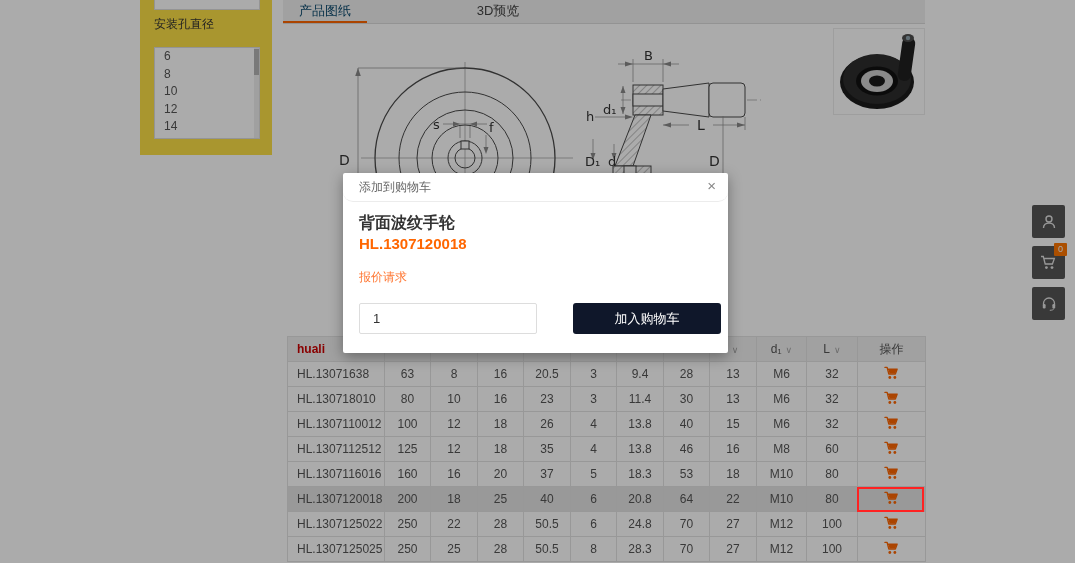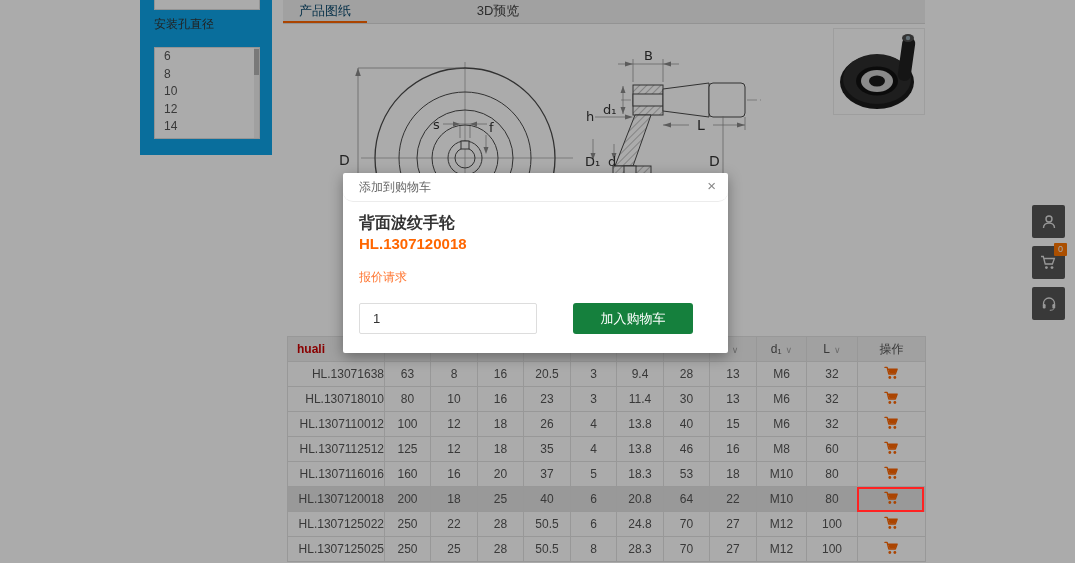--- a/index.html
+++ b/index.html
@@ -1,20 +1,20 @@
 <!DOCTYPE html>
 <html><head>
 <meta charset="utf-8">
 <style>
   html,body{margin:0;padding:0;}
   body{font-family:"Liberation Sans","DejaVu Sans",sans-serif;}
   .page{position:relative;width:1075px;height:563px;background:#fff;overflow:hidden;}
 
   
-  .sidebar{position:absolute;left:140px;top:0;width:132px;height:155px;background:#0ea5e9;}
+  .sidebar{position:absolute;left:140px;top:0;width:132px;height:155px;background:#fde047;}
   .cut-box{position:absolute;left:14px;top:-30px;width:104px;height:38px;background:#fff;border:1px solid #ddd;}
   .filter-title{position:absolute;left:14px;top:16px;font-size:12px;color:#333;}
   .filter-list{position:absolute;left:14px;top:47px;width:104px;height:90px;background:#fff;border:1px solid #ddd;overflow:hidden;}
   .filter-list .option{padding-left:9px;line-height:17.5px;font-size:12px;color:#555;cursor:pointer;}
   .scroll-track{position:absolute;right:0;top:0;width:5px;height:100%;background:#efefef;}
   .scroll-thumb{position:absolute;right:0;top:1px;width:5px;height:26px;background:#b5b5b5;}
 
   
   .content{position:absolute;left:283px;top:0;width:642px;height:563px;}
   .tabbar{position:absolute;left:0;top:0;width:642px;height:24px;background:#f1f1f1;border-bottom:1px solid #dcdcdc;box-sizing:border-box;}
@@ -27,40 +27,40 @@
   .canvas{position:absolute;left:0;top:24px;width:642px;height:312px;background:#fff;}
   .drawing{position:absolute;left:0;top:0;}
   .photo{position:absolute;left:550px;top:4px;width:92px;height:87px;background:#fff;border:1px solid #ececec;box-sizing:border-box;}
 
   
   table.spec{position:absolute;left:4px;top:336px;width:638px;border-collapse:collapse;table-layout:fixed;font-size:12px;}
   table.spec th, table.spec td{border:1px solid #e3e3e3;height:25px;padding:0;text-align:center;box-sizing:border-box;}
   table.spec th{background:#f0f0f0;font-weight:normal;color:#555;}
   table.spec th.brand{color:#cc0000;font-weight:bold;text-align:left;padding-left:9px;}
   table.spec td{color:#555;background:#fff;}
-  table.spec td.part{text-align:right;padding-left:9px;}
+  table.spec td.part{text-align:left;padding-left:9px;}
   table.spec tr.hl td{background:#e4e4e4;}
   .sort{font-size:9px;color:#a0a0a0;margin-left:4px;}
 
   
   .side-toolbar{position:absolute;left:1032px;top:205px;width:33px;}
   .tool-btn{position:relative;width:33px;height:33px;background:#565656;margin-bottom:8px;border-radius:2px;display:flex;align-items:center;justify-content:center;cursor:pointer;}
   .badge{position:absolute;right:-2px;top:-3px;width:13px;height:13px;background:#ff7700;color:#fff;font-size:9px;line-height:13px;text-align:center;border-radius:1px;}
 
   
   .overlay{position:absolute;left:0;top:0;right:0;bottom:0;background:rgba(0,0,0,0.33);z-index:10;}
   .modal{position:absolute;left:343px;top:173px;width:385px;height:180px;background:#fff;border-radius:2px;box-shadow:0 4px 14px rgba(0,0,0,0.35);z-index:20;}
   .m-head{position:relative;height:28px;border-bottom:1px solid #ececec;border-radius:10px;}
   .m-title{position:absolute;left:16px;top:0;line-height:28px;font-size:12px;color:#666;}
   .m-close{position:absolute;right:12px;top:0;line-height:26px;font-size:15px;color:#888;cursor:pointer;}
   .m-name{position:absolute;left:16px;top:40px;font-size:16px;font-weight:bold;color:#333;}
   .m-code{position:absolute;left:16px;top:62px;font-size:15px;font-weight:bold;color:#ff6600;}
   .m-quote{position:absolute;left:16px;top:96px;font-size:12px;color:#ff7733;cursor:pointer;}
   .m-qty{position:absolute;left:16px;top:130px;width:178px;height:31px;border:1px solid #ddd;border-radius:2px;font-size:13px;color:#333;padding:0 0 0 13px;box-sizing:border-box;font-family:"Liberation Sans","DejaVu Sans",sans-serif;}
-  .m-btn{position:absolute;left:230px;top:130px;width:120px;height:31px;background:#15803d;color:#fff;font-size:13px;border:none;border-radius:3px;cursor:pointer;font-family:"Liberation Sans","DejaVu Sans",sans-serif;}
+  .m-btn{position:absolute;left:230px;top:130px;width:148px;height:31px;background:#0f172a;color:#fff;font-size:13px;border:none;border-radius:3px;cursor:pointer;font-family:"Liberation Sans","DejaVu Sans",sans-serif;}
 
   .red-box{position:absolute;left:857px;top:487px;width:67px;height:25px;border:2px solid #ff2222;box-sizing:border-box;z-index:30;}
 
   svg text{font-family:"DejaVu Sans",sans-serif;}
 </style>
 </head>
 <body>
 
 <div class="page">
 

